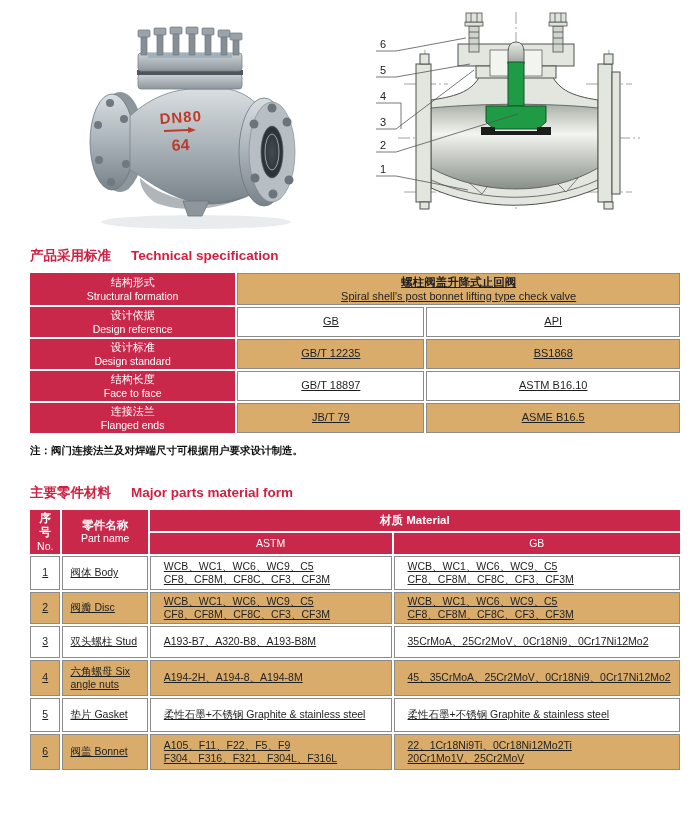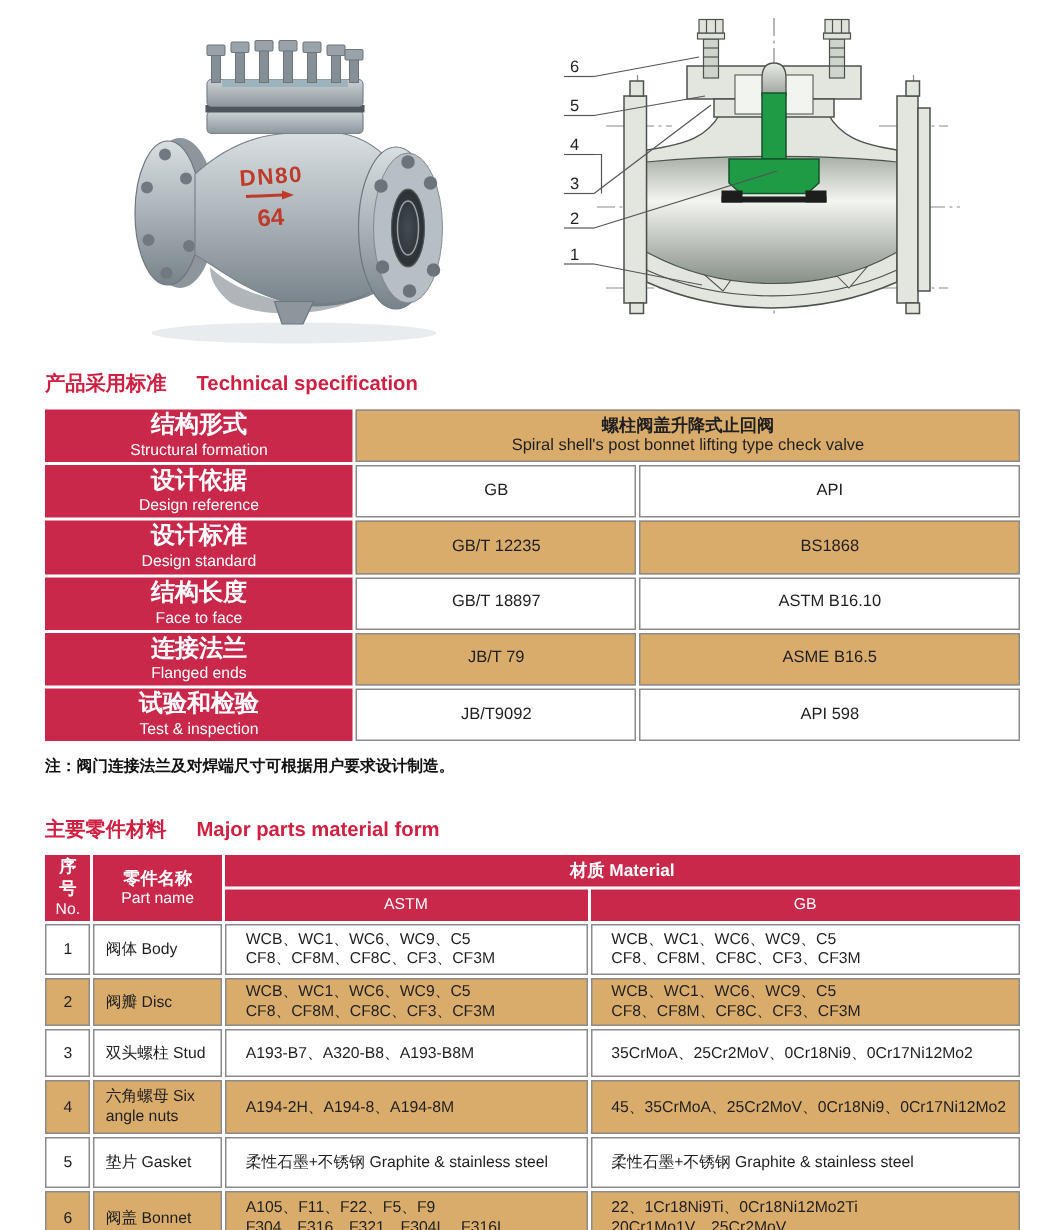--- a/index.html
+++ b/index.html
@@ -11,23 +11,23 @@
   .diagram-svg{position:absolute;left:370px;top:10px;}
   
   .sec-title{margin:0 0 7px 30px;font-size:13.5px;font-weight:bold;color:#d01f40;line-height:1.2;}
   .sec-title .en{margin-left:20px;}
   
   table{border-collapse:separate;border-spacing:2px;table-layout:fixed;margin-left:28px;}
   .t1{width:654px;}
   .t2{width:654px;}
   td,th{padding:1px 4px;vertical-align:middle;line-height:1.25;}
   .redcell{background:#c9284a;color:#fff;text-align:center;}
-  .redcell .cn{font-size:16px;font-weight:bold;}
+  .redcell .cn{font-size:11px;font-weight:normal;}
   .redcell .en{font-size:10.5px;font-weight:normal;}
-  .data{border:1px solid #8b8b8b;text-align:center;font-size:11px;background:#fff;}
+  .data{border:1px solid #8b8b8b;text-align:center;font-size:11px;background:#fff;text-decoration:underline;}
   .tan{background:#d9ac6b;}
   .t1 tr{height:30px;}
   .t1 .span-cell .cn{font-size:11.5px;font-weight:bold;}
   .t1 .span-cell .en{font-size:11px;}
   
   .notes{margin:8px 0 0 30px;font-size:10.5px;line-height:1.45;color:#111;}
   .notes .cn{font-weight:bold;}
   
   .t2 th{background:#c9284a;color:#fff;font-weight:bold;text-align:center;}
   .t2 .h-cn{font-size:11.5px;}
@@ -298,28 +298,20 @@
       <td class="data">ASTM B16.10</td>
     </tr>
     <tr>
       <td class="redcell">
         <div class="cn">连接法兰</div>
         <div class="en">Flanged ends</div>
       </td>
       <td class="data tan">JB/T 79</td>
       <td class="data tan">ASME B16.5</td>
     </tr>
-    <tr>
-      <td class="redcell">
-        <div class="cn">试验和检验</div>
-        <div class="en">Test &amp; inspection</div>
-      </td>
-      <td class="data">JB/T9092</td>
-      <td class="data">API 598</td>
-    </tr>
   </tbody>
     </table>
 
   <div class="notes">
     <div class="cn">注：阀门连接法兰及对焊端尺寸可根据用户要求设计制造。</div>
   </div>
 
   <h2 class="sec-title sec2-title"><span class="cn">主要零件材料</span><span class="en">Major parts material form</span></h2>
 
   <table class="t2">

